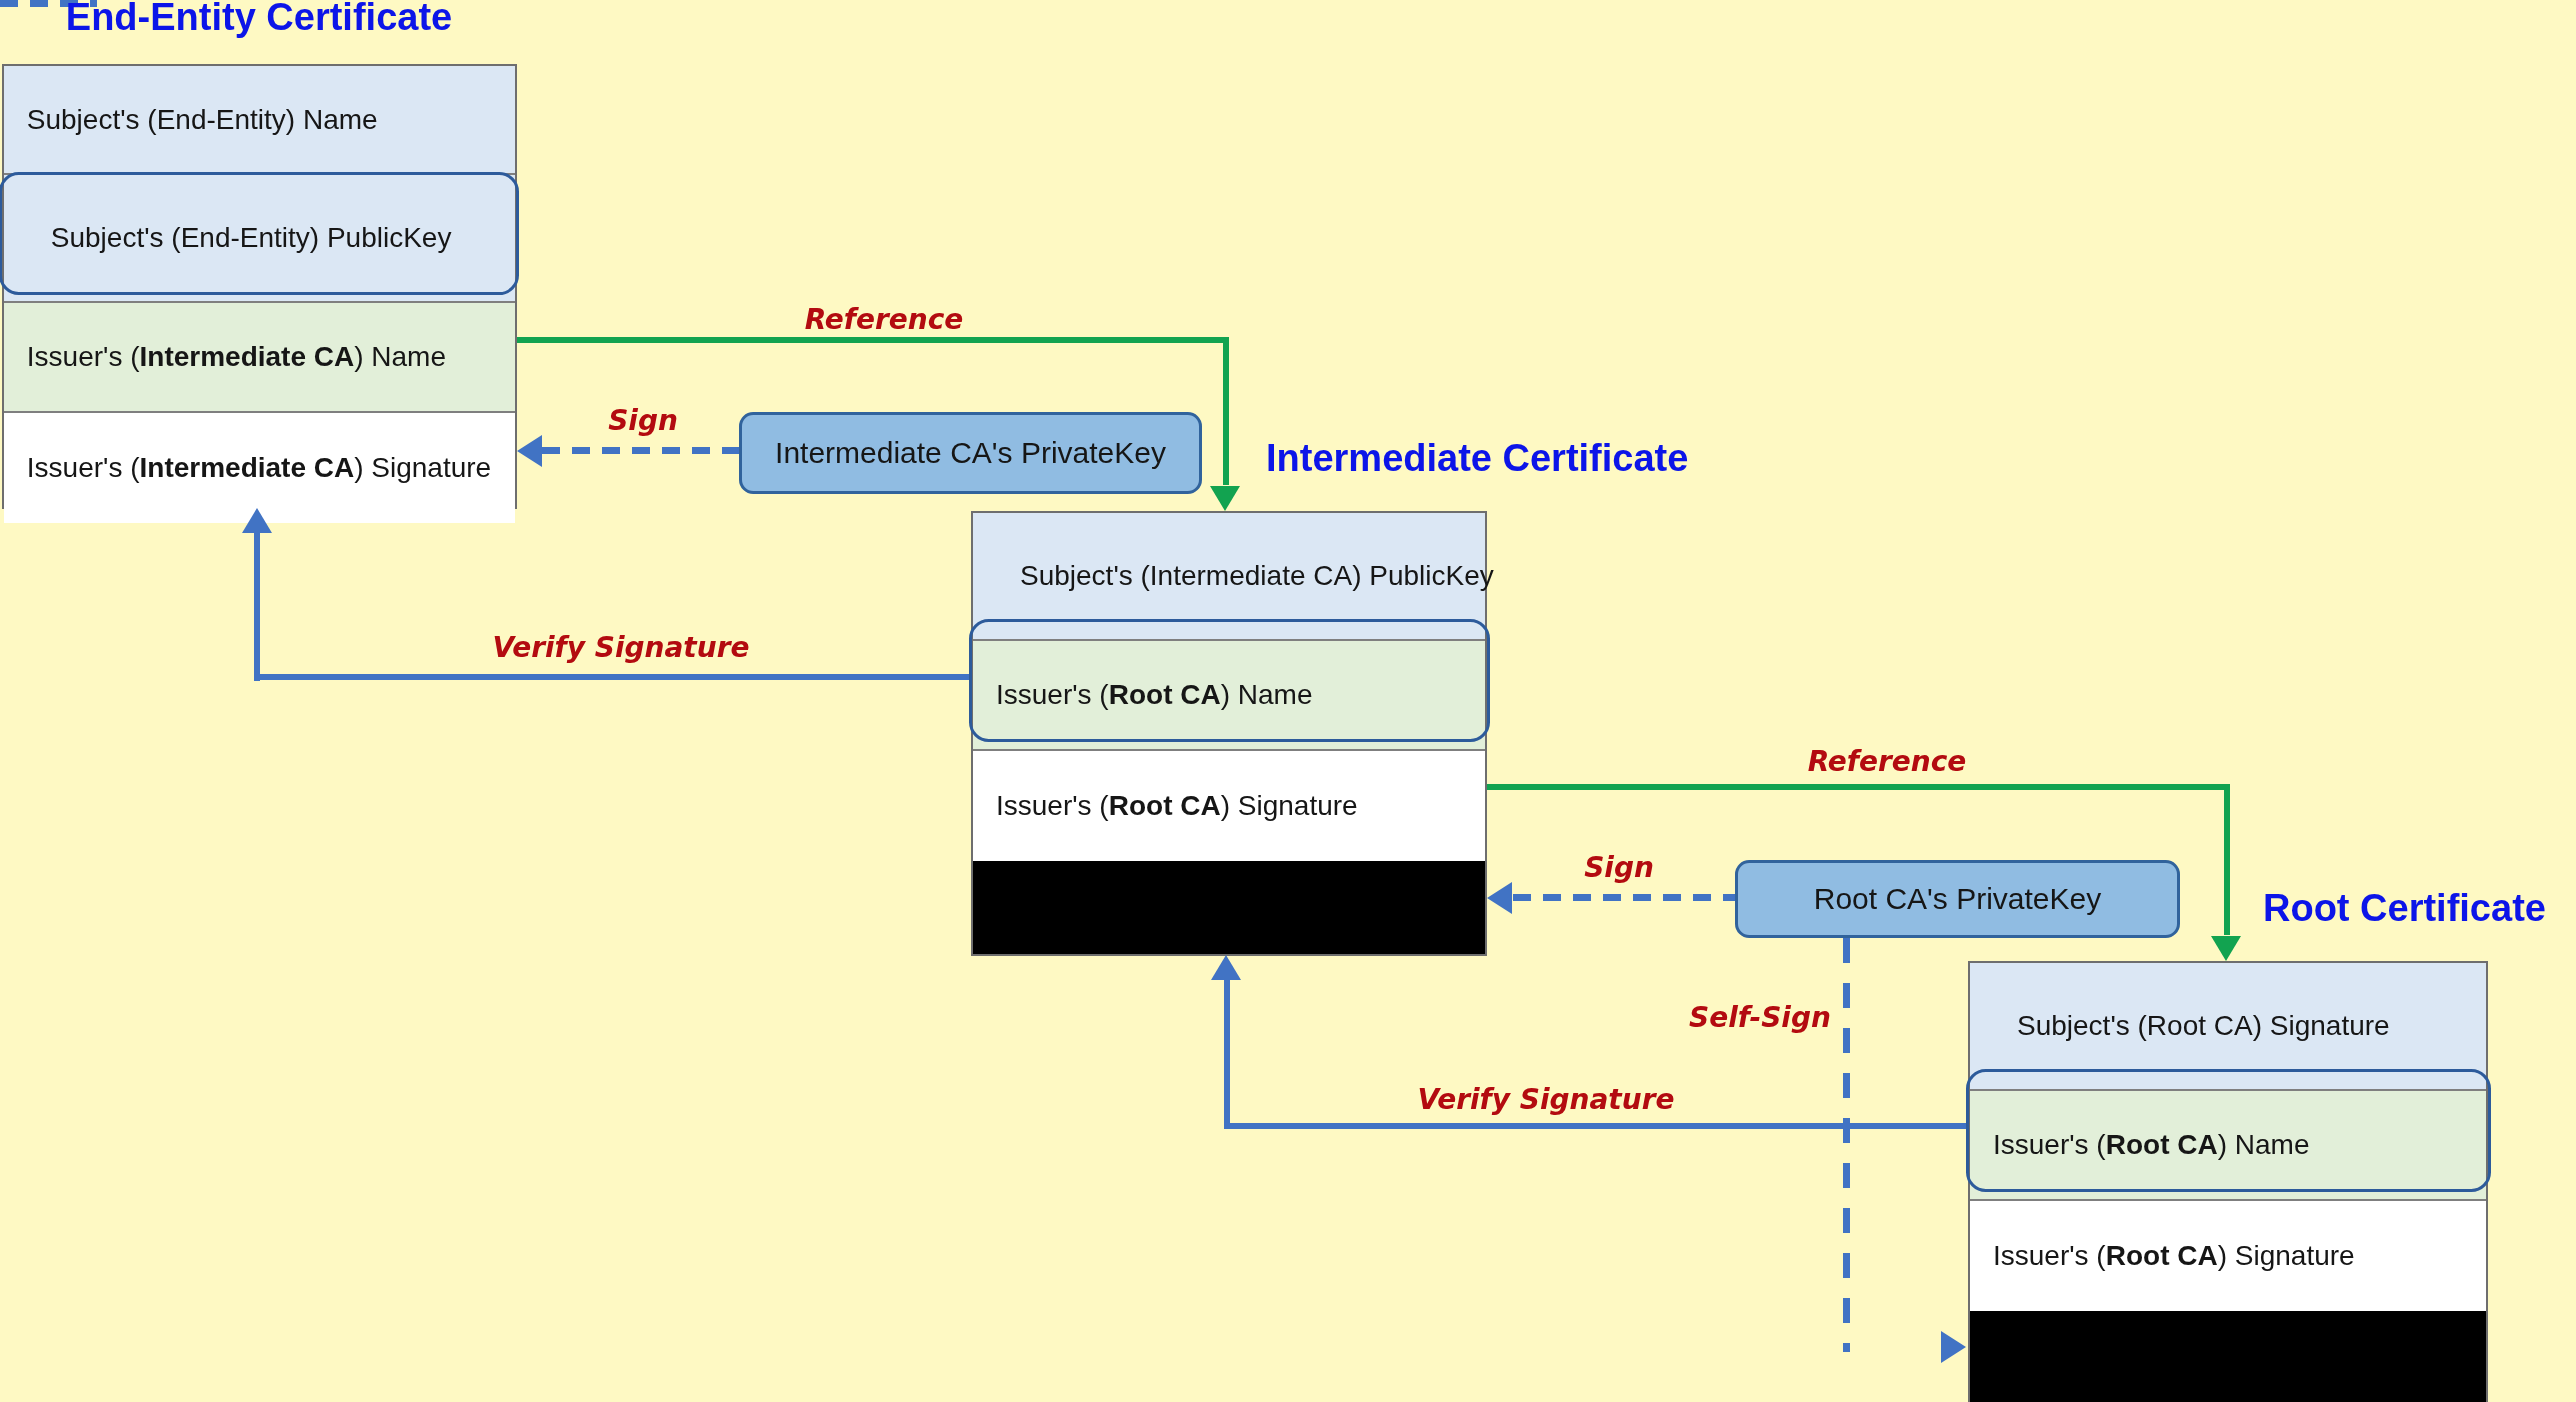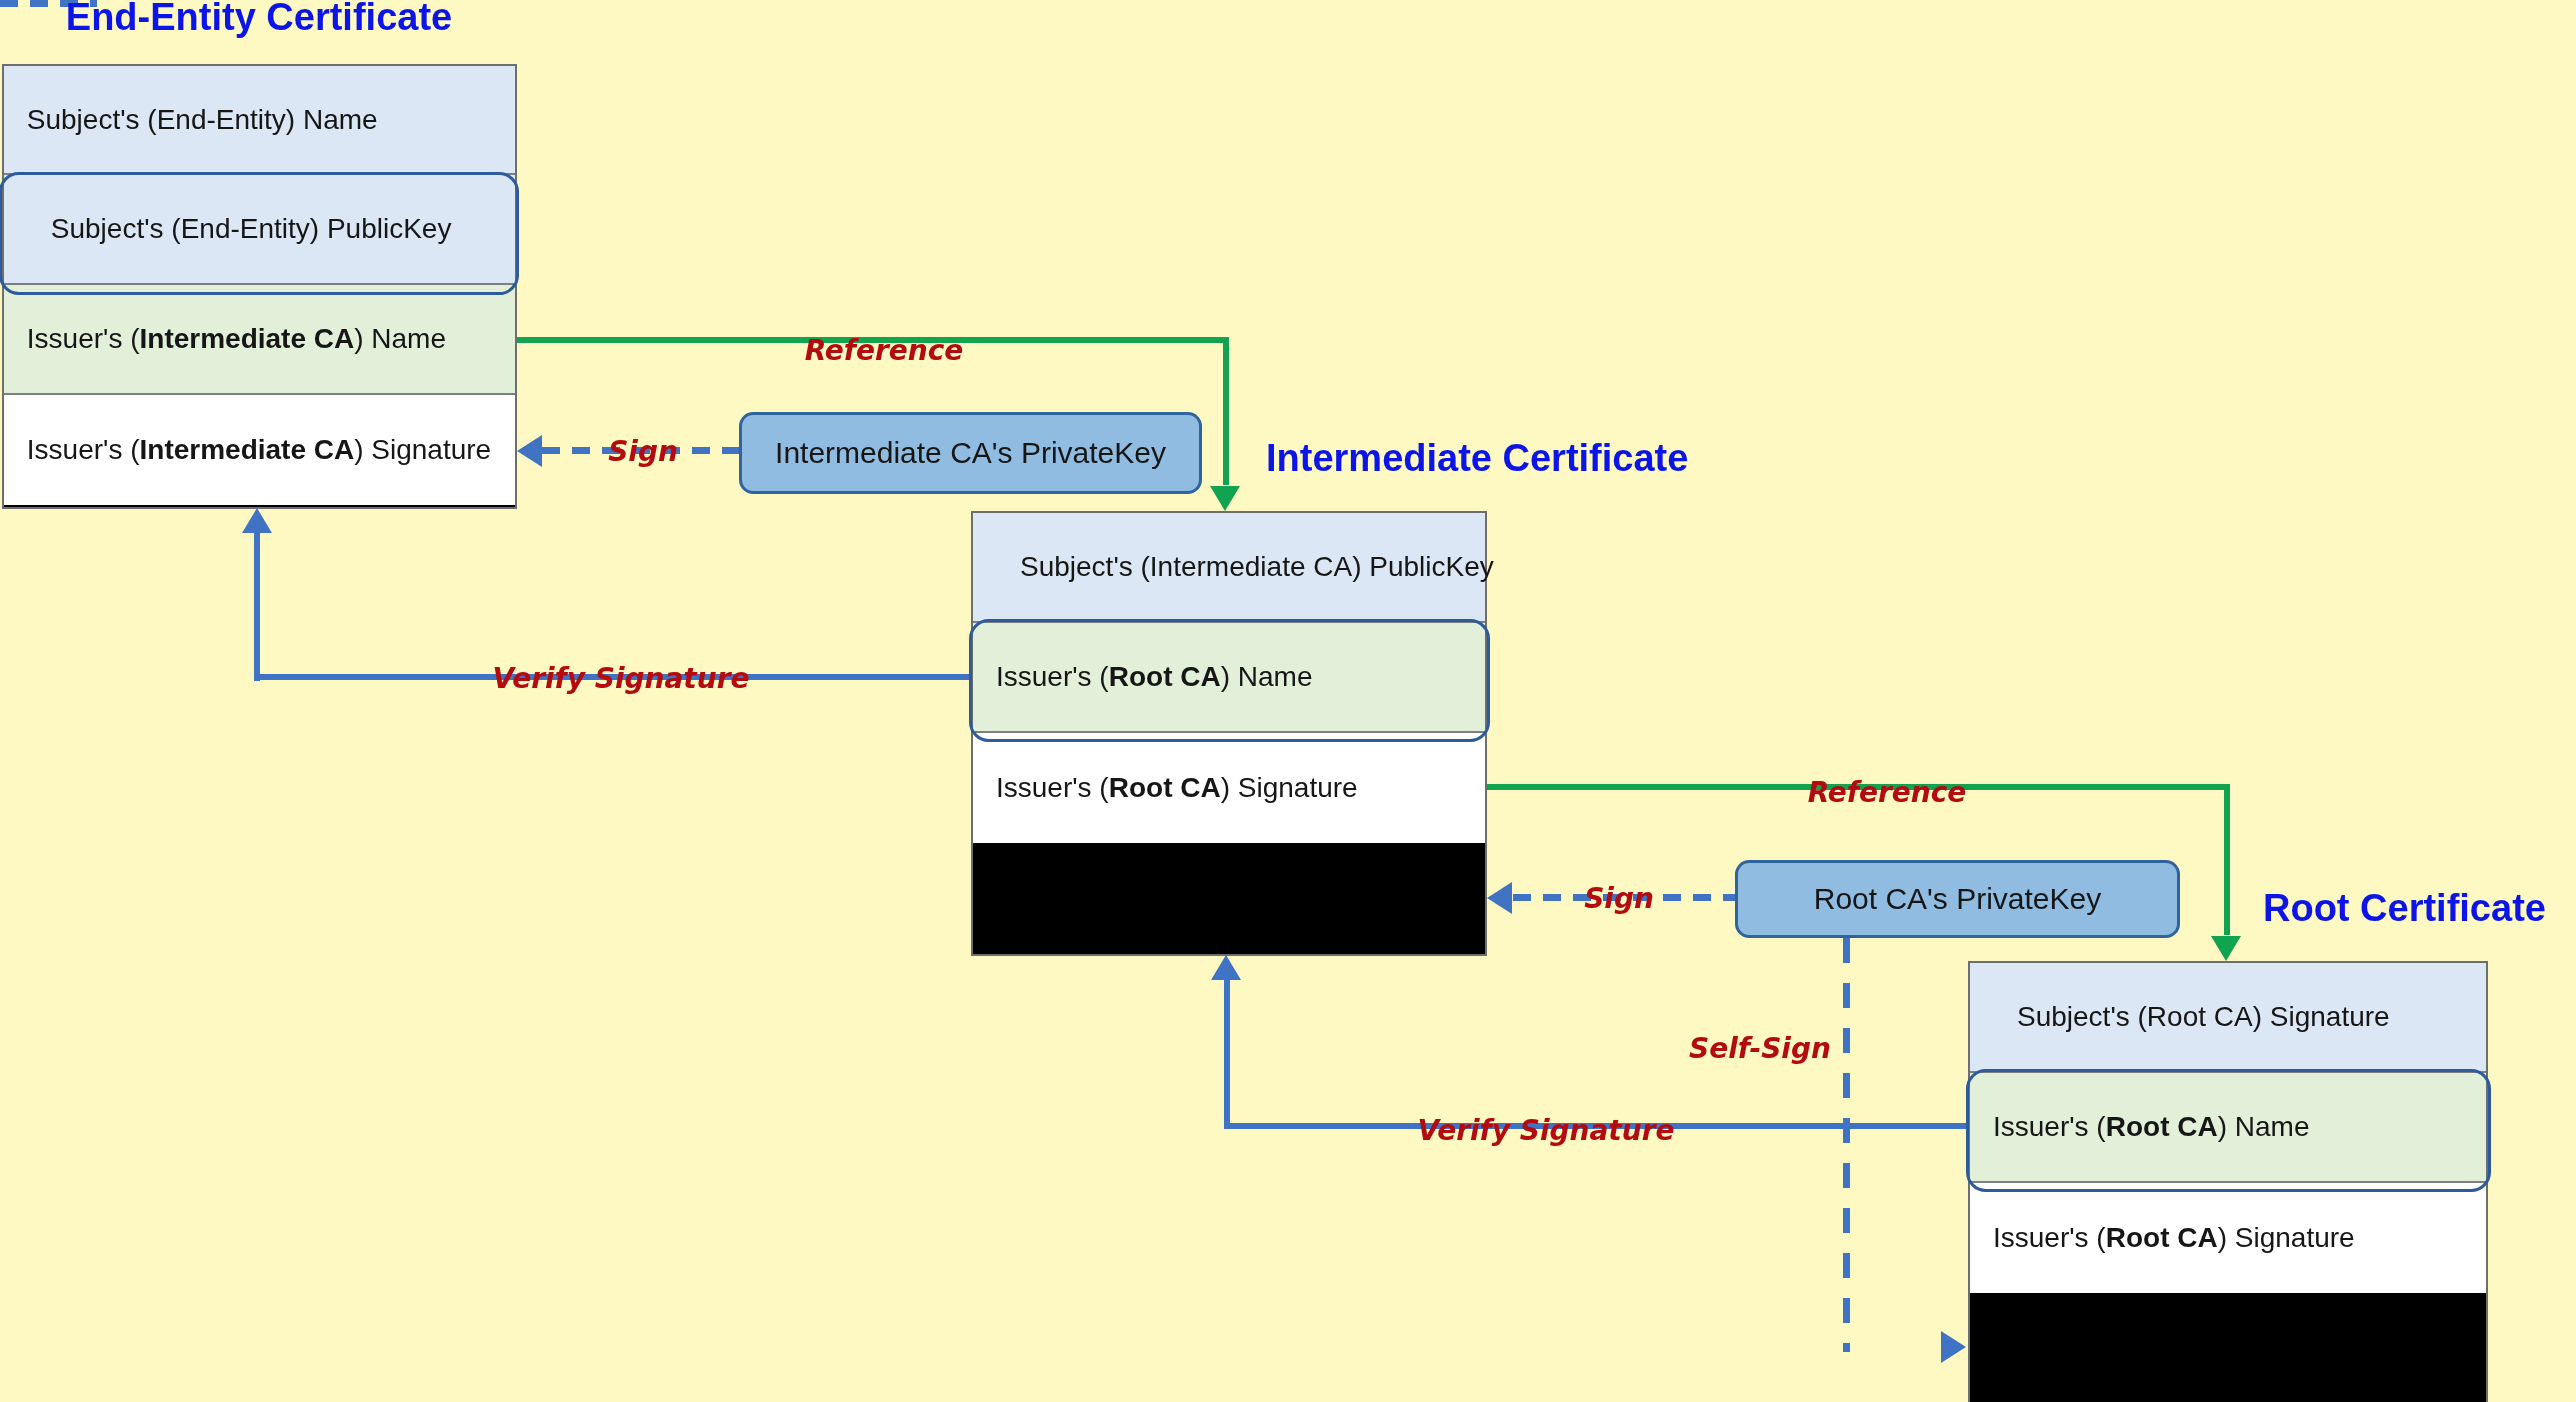--- a/index.html
+++ b/index.html
@@ -10,21 +10,21 @@
   .cert{position:absolute;border:2.7px solid #6e6e6e;box-sizing:border-box;background:#000;}
   #cert-end-entity{left:1.8px;top:64px;width:515px;height:445px;}
   #cert-intermediate{left:971px;top:511px;width:516px;height:445px;}
   #cert-root{left:1968px;top:961px;width:520px;height:445px;}
 
   .row{position:relative;display:flex;align-items:center;box-sizing:border-box;
        padding-left:23px;font-size:28px;color:#161616;white-space:nowrap;
        border-bottom:2.7px solid #7f7f7f;}
   .row b{font-weight:bold;}
   .r1{height:109px;}
-  .r2{height:110px;padding-left:47px;}
+  .r2{height:128px;padding-left:47px;}
   .r3{height:110px;}
   .r4{height:110px;border-bottom:none;}
   .row-blue{background:#dbe7f4;}
   .row-green{background:#e2efd9;}
   .row-white{background:#ffffff;}
 
   
   .pk-outline{position:absolute;left:-4.5px;right:-4.5px;top:106px;height:117px;
               border:3.6px solid #2d5b9b;border-radius:19.7px;z-index:3;background:transparent;}
 
@@ -79,21 +79,21 @@
   #sign2-ah{left:1487px;top:882px;}
   
   #selfsign-v{left:1843px;top:938px;height:414px;}
   #selfsign-h{left:1846px;top:1343px;width:97px;height:7.2px;
           background:repeating-linear-gradient(90deg,#4173c4 0 18px,transparent 18px 30px);}
   #selfsign-ah{left:1941px;top:1331px;}
 
   
   .arrow-label{position:absolute;font-family:"DejaVu Sans",sans-serif;
                font-style:italic;font-weight:bold;font-size:28px;color:#b30b10;
-               white-space:nowrap;transform:translateX(-50%);margin-top:31px;}
+               white-space:nowrap;transform:translateX(-50%);}
   #lbl-ref1{left:884px;top:303px;}
   #lbl-ref2{left:1887px;top:745px;}
   #lbl-sign1{left:643px;top:404px;}
   #lbl-sign2{left:1619px;top:851px;}
   #lbl-ver1{left:621px;top:631px;}
   #lbl-ver2{left:1546px;top:1083px;}
   #lbl-selfsign{left:1760px;top:1001px;}
 </style>
 </head>
 <body>

